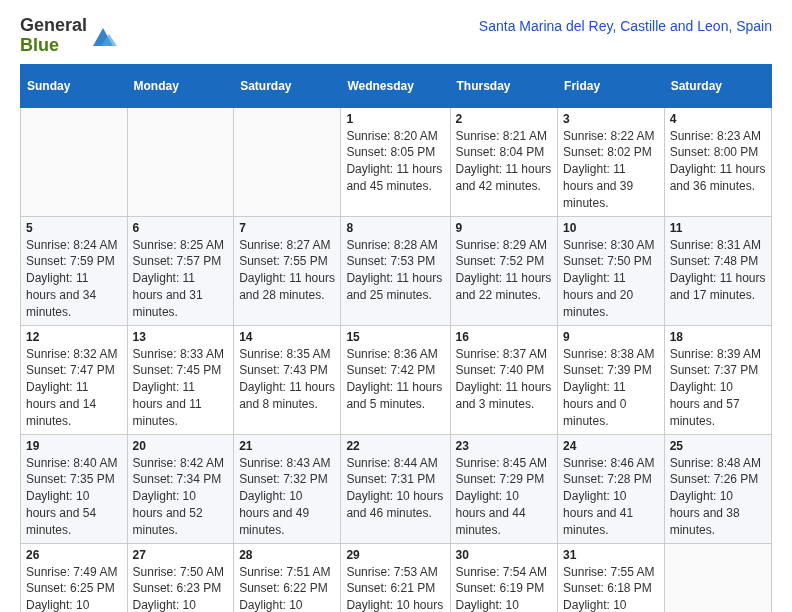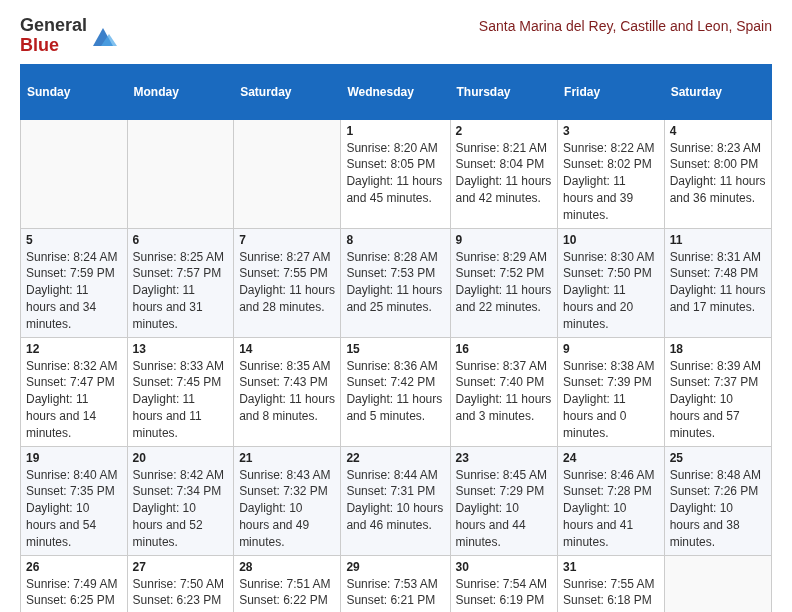--- a/index.html
+++ b/index.html
@@ -25,52 +25,52 @@
       display: flex;
       align-items: center;
       gap: 0px;
     }
     .logo-text {
       font-size: 18px;
       font-weight: bold;
       line-height: 1.1;
     }
     .logo-text .general { color: #333; }
-    .logo-text .blue { color: #b91c1c; }
+    .logo-text .blue { color: #4d7c0f; }
     .logo-icon {
       width: 28px;
       height: 28px;
       margin-left: 2px;
     }
     .title-block {
       text-align: right;
     }
     .month-title {
       font-size: 32px;
       font-weight: bold;
       color: #222;
       line-height: 1.1;
     }
     .location-title {
       font-size: 14px;
-      color: #7f1d1d;
+      color: #1d4ed8;
       margin-top: 2px;
       margin-left: 41px;
     }
     .calendar {
       width: 100%;
       border-collapse: collapse;
       margin-top: 8px;
       font-size: 11px;
     }
     .calendar thead tr th {
       background-color: #1a6abf;
       color: #fff;
       text-align: left;
-      padding: 20px 6px;
+      padding: 14px 6px;
       font-size: 12px;
       font-weight: bold;
       border: 1px solid #1a6abf;
     }
     .calendar tbody tr td {
       border: 1px solid #ccc;
       vertical-align: top;
       padding: 4px 5px;
       width: 113px;
       min-height: 80px;

